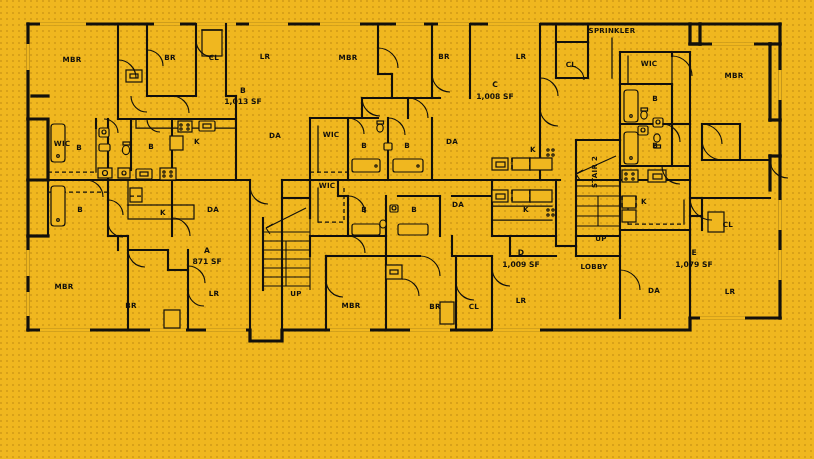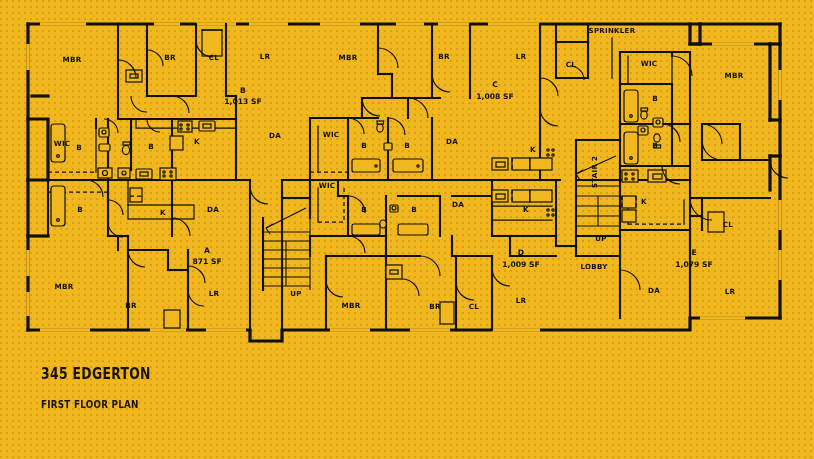--- a/index.html
+++ b/index.html
@@ -559,18 +559,14 @@
       <text class="nlabel" x="612" y="33">SPRINKLER</text>
       <path class="w-thin" d="M612 38 L612 78"></path>
       <text class="nlabel" x="597" y="172" transform="rotate(-90 597 172)">STAIR 2</text>
       <text class="nlabel" x="594" y="269">LOBBY</text>
       <text class="nlabel" x="601" y="241">UP</text>
       <text class="nlabel" x="296" y="296">UP</text>
     </g>
 
   </svg>
 
-  <div id="titleblock">
-    <div class="tb-main">345 EDGERTON</div>
-    <div class="tb-sub">FIRST FLOOR PLAN</div>
-  </div>
 
 </div>
 
 </body></html>

